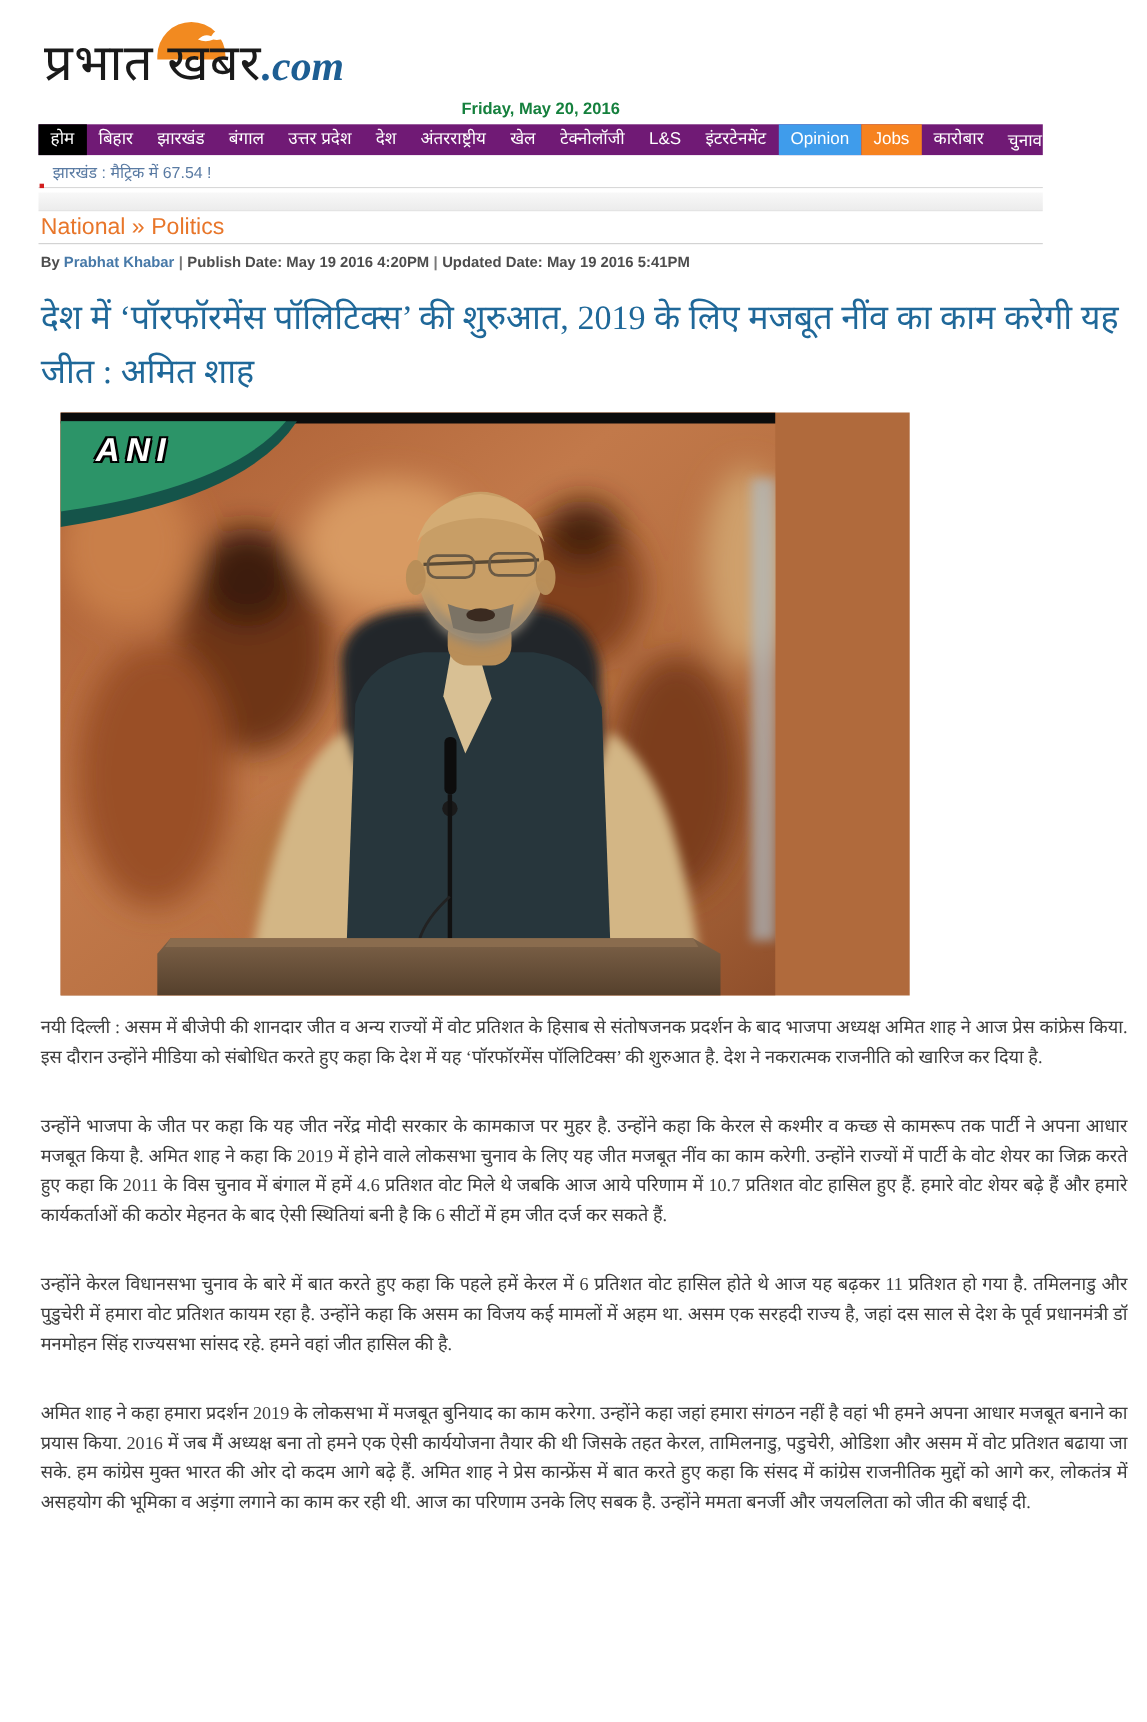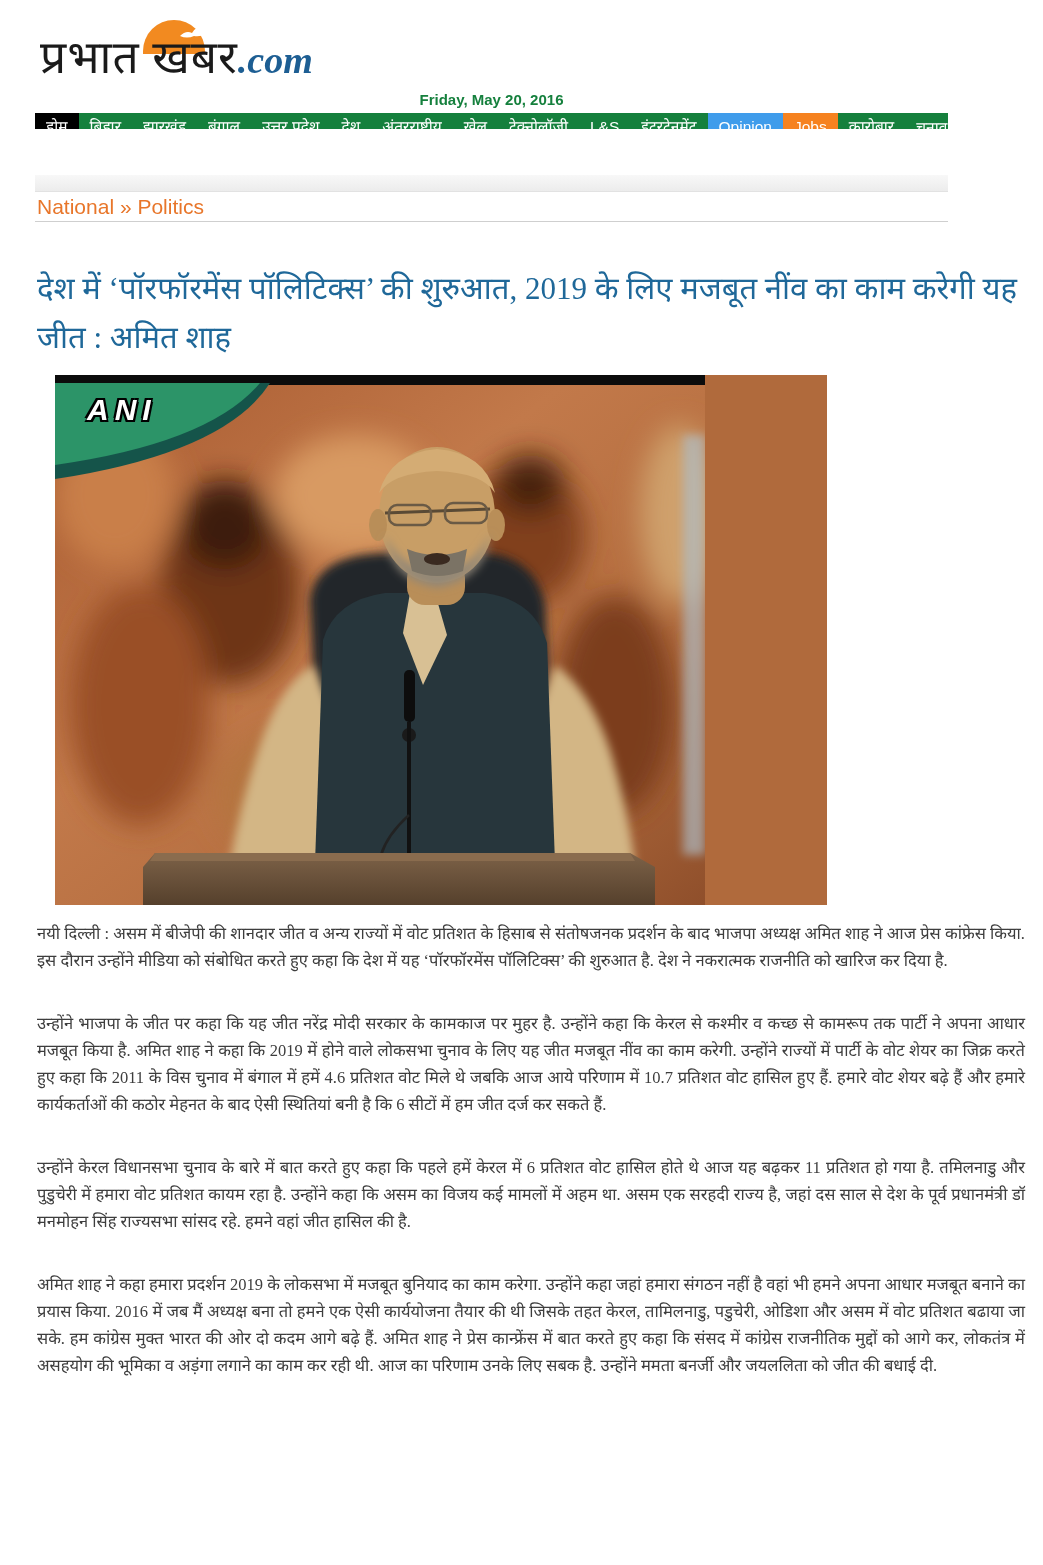--- a/index.html
+++ b/index.html
@@ -12,22 +12,22 @@
   .logo-sun { position:absolute; left:103px; top:2px; width:62px; height:34px;
               background:#f28a20; border-radius:62px 62px 0 0; }
   .logo-bird { position:absolute; left:138px; top:6px; }
   .logo-main { position:relative; font-family:"Liberation Serif", serif; font-weight:normal;
                font-size:46px; color:#1a1a1a; letter-spacing:1px; line-height:64px; padding-top:8px; display:inline-block;}
   .logo-tld { font-family:"Liberation Serif", serif; font-style:italic; font-weight:bold;
               font-size:38px; color:#1d5e93; }
   .header-date { margin-top:1px; font-size:15px; font-weight:bold; color:#15803d;text-align:center; }
 
   
-  .nav { position:absolute; left:35px; top:113px; width:913px; height:16px;
-         background:#15803d; display:flex; align-items:stretch; }
+  .nav { position:absolute; left:35px; top:113px; width:913px; height:28px;
+         background:#701a75; display:flex; align-items:stretch; }
   .nav-item { color:#fff; font-size:15.5px; line-height:28px; padding:0 11px;
               text-decoration:none; white-space:nowrap; cursor:pointer; }
   .nav-item.home { background:#000; }
   .nav-item.opinion { background:#3f9ceb; }
   .nav-item.jobs { background:#f6821f; }
   .nav-item.chunav .year { font-size:22px; font-weight:bold; vertical-align:-1px; }
 
   
   .ticker { position:absolute; left:35px; top:141px; width:913px; height:30px;
             border-bottom:1px solid #d8d8d8; }
@@ -89,24 +89,31 @@
     <a class="nav-item">खेल</a>
     <a class="nav-item">टेक्नोलॉजी</a>
     <a class="nav-item">L&amp;S</a>
     <a class="nav-item">इंटरटेनमेंट</a>
     <a class="nav-item opinion">Opinion</a>
     <a class="nav-item jobs">Jobs</a>
     <a class="nav-item">कारोबार</a>
     <a class="nav-item chunav"><span>चुनाव</span> <span class="year">2016</span></a>
   </div>
 
+  <div class="ticker">
+    <span class="ticker-text">झारखंड : मैट्रिक में 67.54 !</span>
+    <span class="ticker-dot"></span>
+  </div>
   <div class="graybar"></div>
 
   <div class="breadcrumb">National » Politics</div>
   <div class="rule"></div>
+  <div class="byline">
+    <span>By </span><a>Prabhat Khabar</a><span class="sep">|</span><span>Publish Date: May 19 2016 4:20PM</span><span class="sep">|</span><span>Updated Date: May 19 2016 5:41PM</span>
+  </div>
 
   <h1 class="headline">देश में ‘पॉरफॉरमेंस पॉलिटिक्स’ की शुरुआत, 2019 के लिए मजबूत नींव का काम करेगी यह जीत : अमित शाह</h1>
 
   <div class="photo">
     <svg viewBox="0 0 650 530" preserveAspectRatio="none">
       <defs>
         <linearGradient id="bg" x1="0" y1="0" x2="1" y2="1">
           <stop offset="0" stop-color="#a85a30"></stop>
           <stop offset="0.4" stop-color="#c2794a"></stop>
           <stop offset="0.75" stop-color="#b06a3c"></stop>

